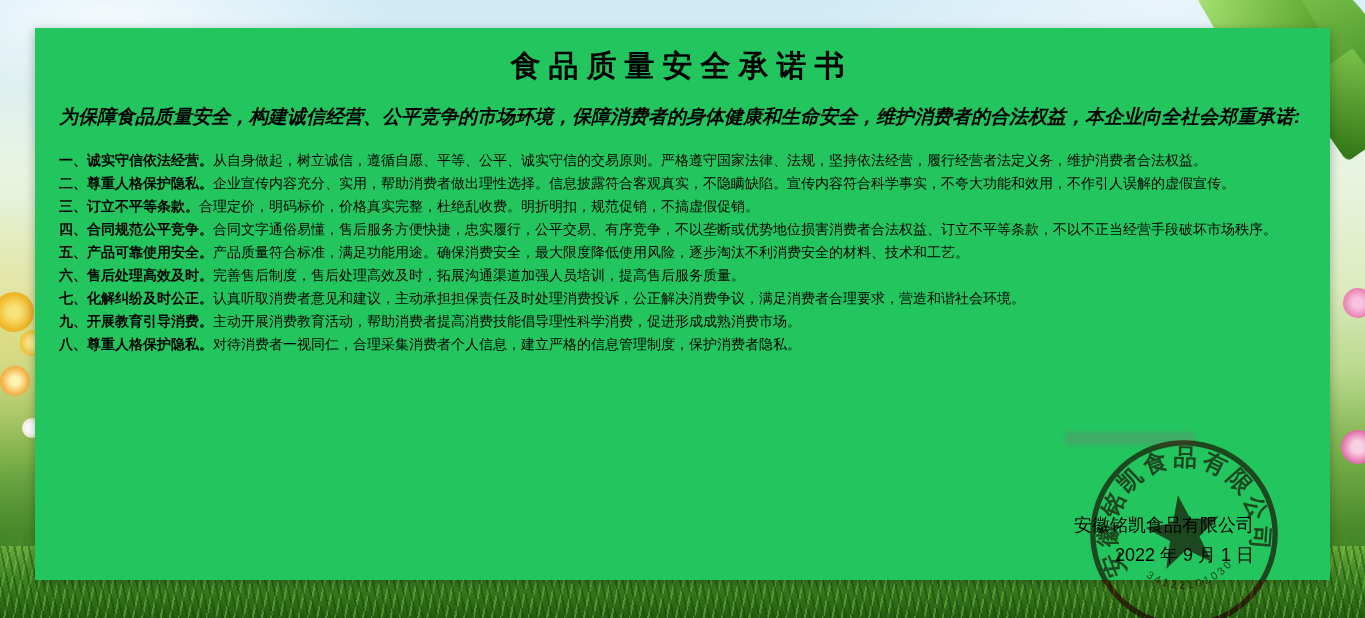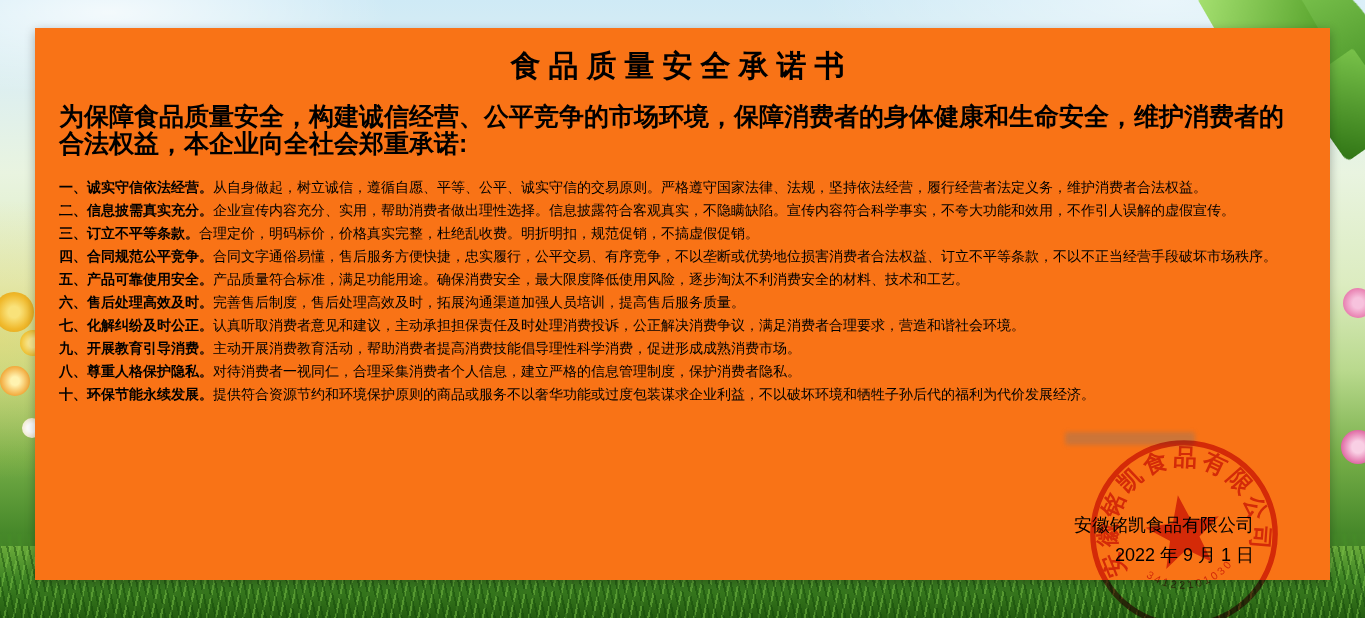--- a/index.html
+++ b/index.html
@@ -35,28 +35,28 @@
   .flower{position:absolute;border-radius:50%;}
   .flower.f1{left:-6px;top:292px;width:40px;height:40px;background:radial-gradient(circle,#f9e27a 20%,#f0b92c 60%,#d99a12);}
   .flower.f2{left:20px;top:330px;width:26px;height:26px;background:radial-gradient(circle,#fbe98f 25%,#efc133 70%,#dda41a);}
   .flower.f3{left:0px;top:366px;width:30px;height:30px;background:radial-gradient(circle,#fff3b0 20%,#f2a93b 70%,#d98a15);}
   .flower.f4{left:22px;top:418px;width:20px;height:20px;background:radial-gradient(circle,#ffffff 30%,#eee6c9 80%,#d8cf9f);}
   .flower.f5{right:-8px;top:288px;width:30px;height:30px;background:radial-gradient(circle,#f7c2dd 25%,#e87fb0 70%,#c75b91);}
   .flower.f6{right:-10px;top:430px;width:34px;height:34px;background:radial-gradient(circle,#f9cfe4 25%,#e06aa4 70%,#b94c82);}
   
   .card{
     position:absolute;left:35px;top:28px;right:35px;bottom:38px;
-    background:#f97316;box-shadow:0 3px 10px rgba(0,0,0,.30);
+    background:#22c55e;box-shadow:0 3px 10px rgba(0,0,0,.30);
     box-sizing:border-box;padding:10px 26px 0 24px;color:#000;
   }
   .title{
     text-align:center;font-size:30px;font-weight:bold;letter-spacing:8px;
     margin:8px 0 16px 0;
   }
-  .intro{font-weight:bold;font-size:25px;line-height:27px;margin:0 0 20px 0;}
+  .intro{font-weight:bold;font-size:19px;line-height:27px;margin:0 0 20px 0;font-style:italic;}
   .items{font-size:14px;line-height:20px;}
   .item{padding-left:37px;text-indent:-37px;margin-bottom:3px;}
   .item .lead{font-weight:bold;}
   
   .signature{
     position:absolute;right:76px;top:482px;text-align:right;
     font-size:18px;line-height:30px;z-index:2;
   }
   .ghost-text{
     position:absolute;right:135px;top:404px;width:130px;height:13px;
@@ -84,29 +84,28 @@
 <div class="flower f6"></div>
 
 <div class="card">
 
   <div class="title">食品质量安全承诺书</div>
 
   <div class="intro">为保障食品质量安全，构建诚信经营、公平竞争的市场环境，保障消费者的身体健康和生命安全，维护消费者的合法权益，本企业向全社会郑重承诺:</div>
 
   <div class="items">
     <div class="item"><span class="lead">一、诚实守信依法经营。</span><span>从自身做起，树立诚信，遵循自愿、平等、公平、诚实守信的交易原则。严格遵守国家法律、法规，坚持依法经营，履行经营者法定义务，维护消费者合法权益。</span></div>
-    <div class="item"><span class="lead">二、信息披需真实充分。</span><span>企业宣传内容充分、实用，帮助消费者做出理性选择。信息披露符合客观真实，不隐瞒缺陷。宣传内容符合科学事实，不夸大功能和效用，不作引人误解的虚假宣传。</span></div>
+    <div class="item"><span class="lead">二、尊重人格保护隐私。</span><span>企业宣传内容充分、实用，帮助消费者做出理性选择。信息披露符合客观真实，不隐瞒缺陷。宣传内容符合科学事实，不夸大功能和效用，不作引人误解的虚假宣传。</span></div>
     <div class="item"><span class="lead">三、订立不平等条款。</span><span>合理定价，明码标价，价格真实完整，杜绝乱收费。明折明扣，规范促销，不搞虚假促销。</span></div>
     <div class="item"><span class="lead">四、合同规范公平竞争。</span><span>合同文字通俗易懂，售后服务方便快捷，忠实履行，公平交易、有序竞争，不以垄断或优势地位损害消费者合法权益、订立不平等条款，不以不正当经营手段破坏市场秩序。</span></div>
     <div class="item"><span class="lead">五、产品可靠使用安全。</span><span>产品质量符合标准，满足功能用途。确保消费安全，最大限度降低使用风险，逐步淘汰不利消费安全的材料、技术和工艺。</span></div>
     <div class="item"><span class="lead">六、售后处理高效及时。</span><span>完善售后制度，售后处理高效及时，拓展沟通渠道加强人员培训，提高售后服务质量。</span></div>
     <div class="item"><span class="lead">七、化解纠纷及时公正。</span><span>认真听取消费者意见和建议，主动承担担保责任及时处理消费投诉，公正解决消费争议，满足消费者合理要求，营造和谐社会环境。</span></div>
     <div class="item"><span class="lead">九、开展教育引导消费。</span><span>主动开展消费教育活动，帮助消费者提高消费技能倡导理性科学消费，促进形成成熟消费市场。</span></div>
     <div class="item"><span class="lead">八、尊重人格保护隐私。</span><span>对待消费者一视同仁，合理采集消费者个人信息，建立严格的信息管理制度，保护消费者隐私。</span></div>
-    <div class="item"><span class="lead">十、环保节能永续发展。</span><span>提供符合资源节约和环境保护原则的商品或服务不以奢华功能或过度包装谋求企业利益，不以破坏环境和牺牲子孙后代的福利为代价发展经济。</span></div>
   </div>
 
   <div class="ghost-text"></div>
 
   <div class="signature">
     <div>安徽铭凯食品有限公司</div>
     <div>2022 年 9 月 1 日</div>
   </div>
 
   <svg class="stamp" viewBox="0 0 200 200" xmlns="http://www.w3.org/2000/svg">

